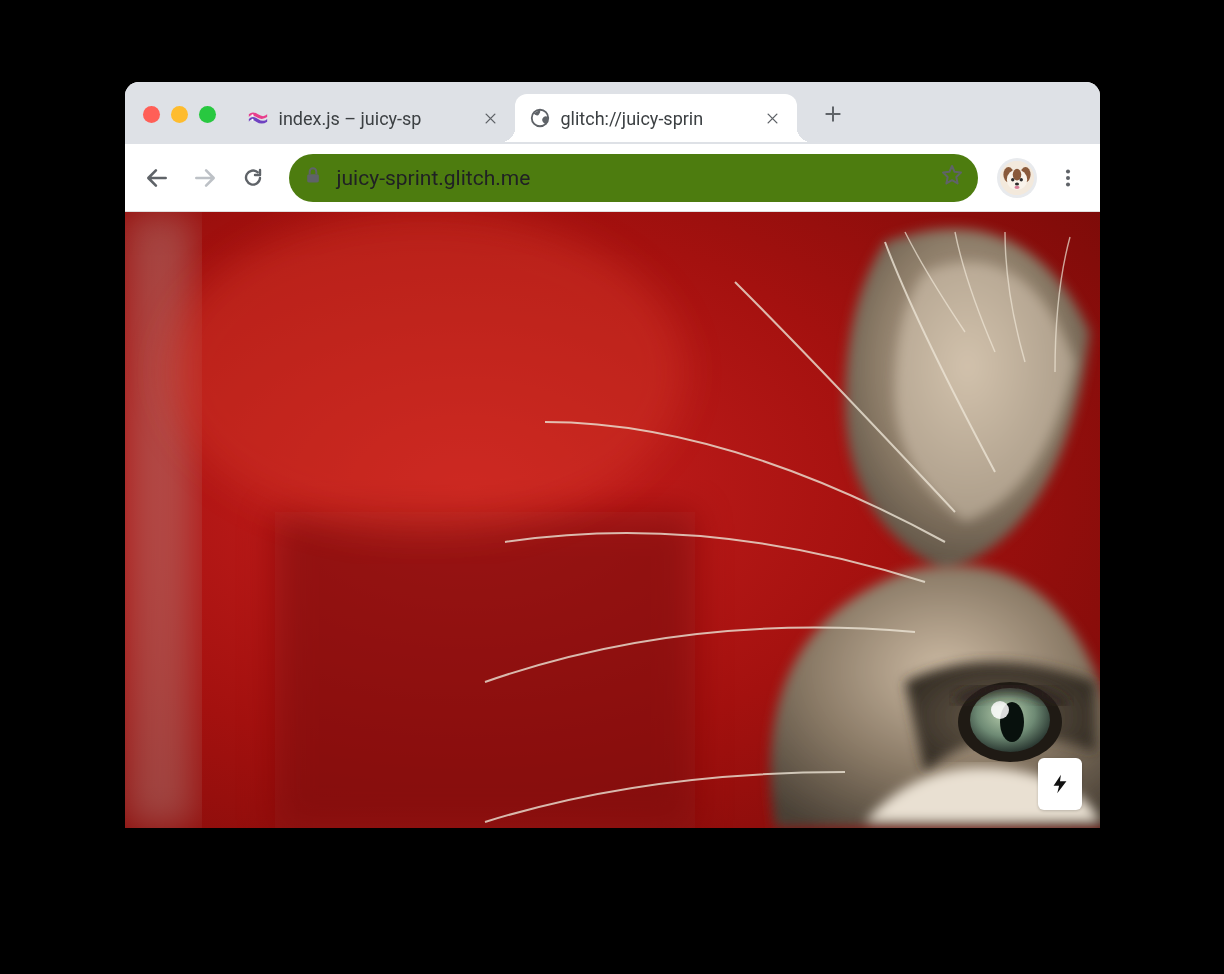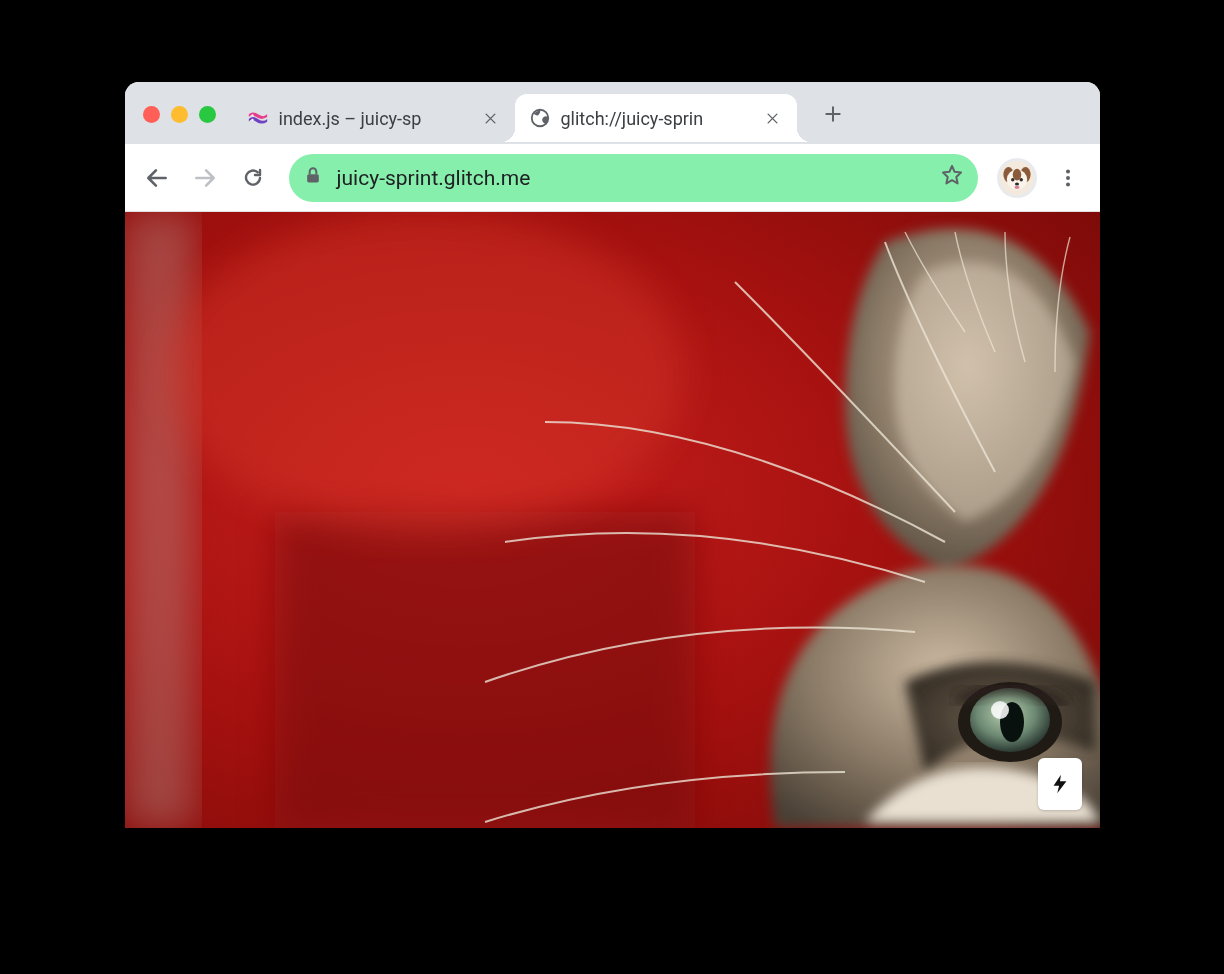--- a/index.html
+++ b/index.html
@@ -139,21 +139,21 @@
       justify-content: center;
       color: #5f6368;
       border-radius: 50%;
       cursor: pointer;
     }
     .tb-btn.disabled { color: #bdc1c6; cursor: default; }
     .omnibox {
       flex: 1;
       height: 48px;
       margin: 0 10px;
-      background: #86efac;
+      background: #4d7c0f;
       border-radius: 24px;
       display: flex;
       align-items: center;
       padding: 0 14px;
       gap: 14px;
       font-size: 21px;
       color: #202124;
     }
     .omnibox .url { flex: 1; }
     .avatar {

